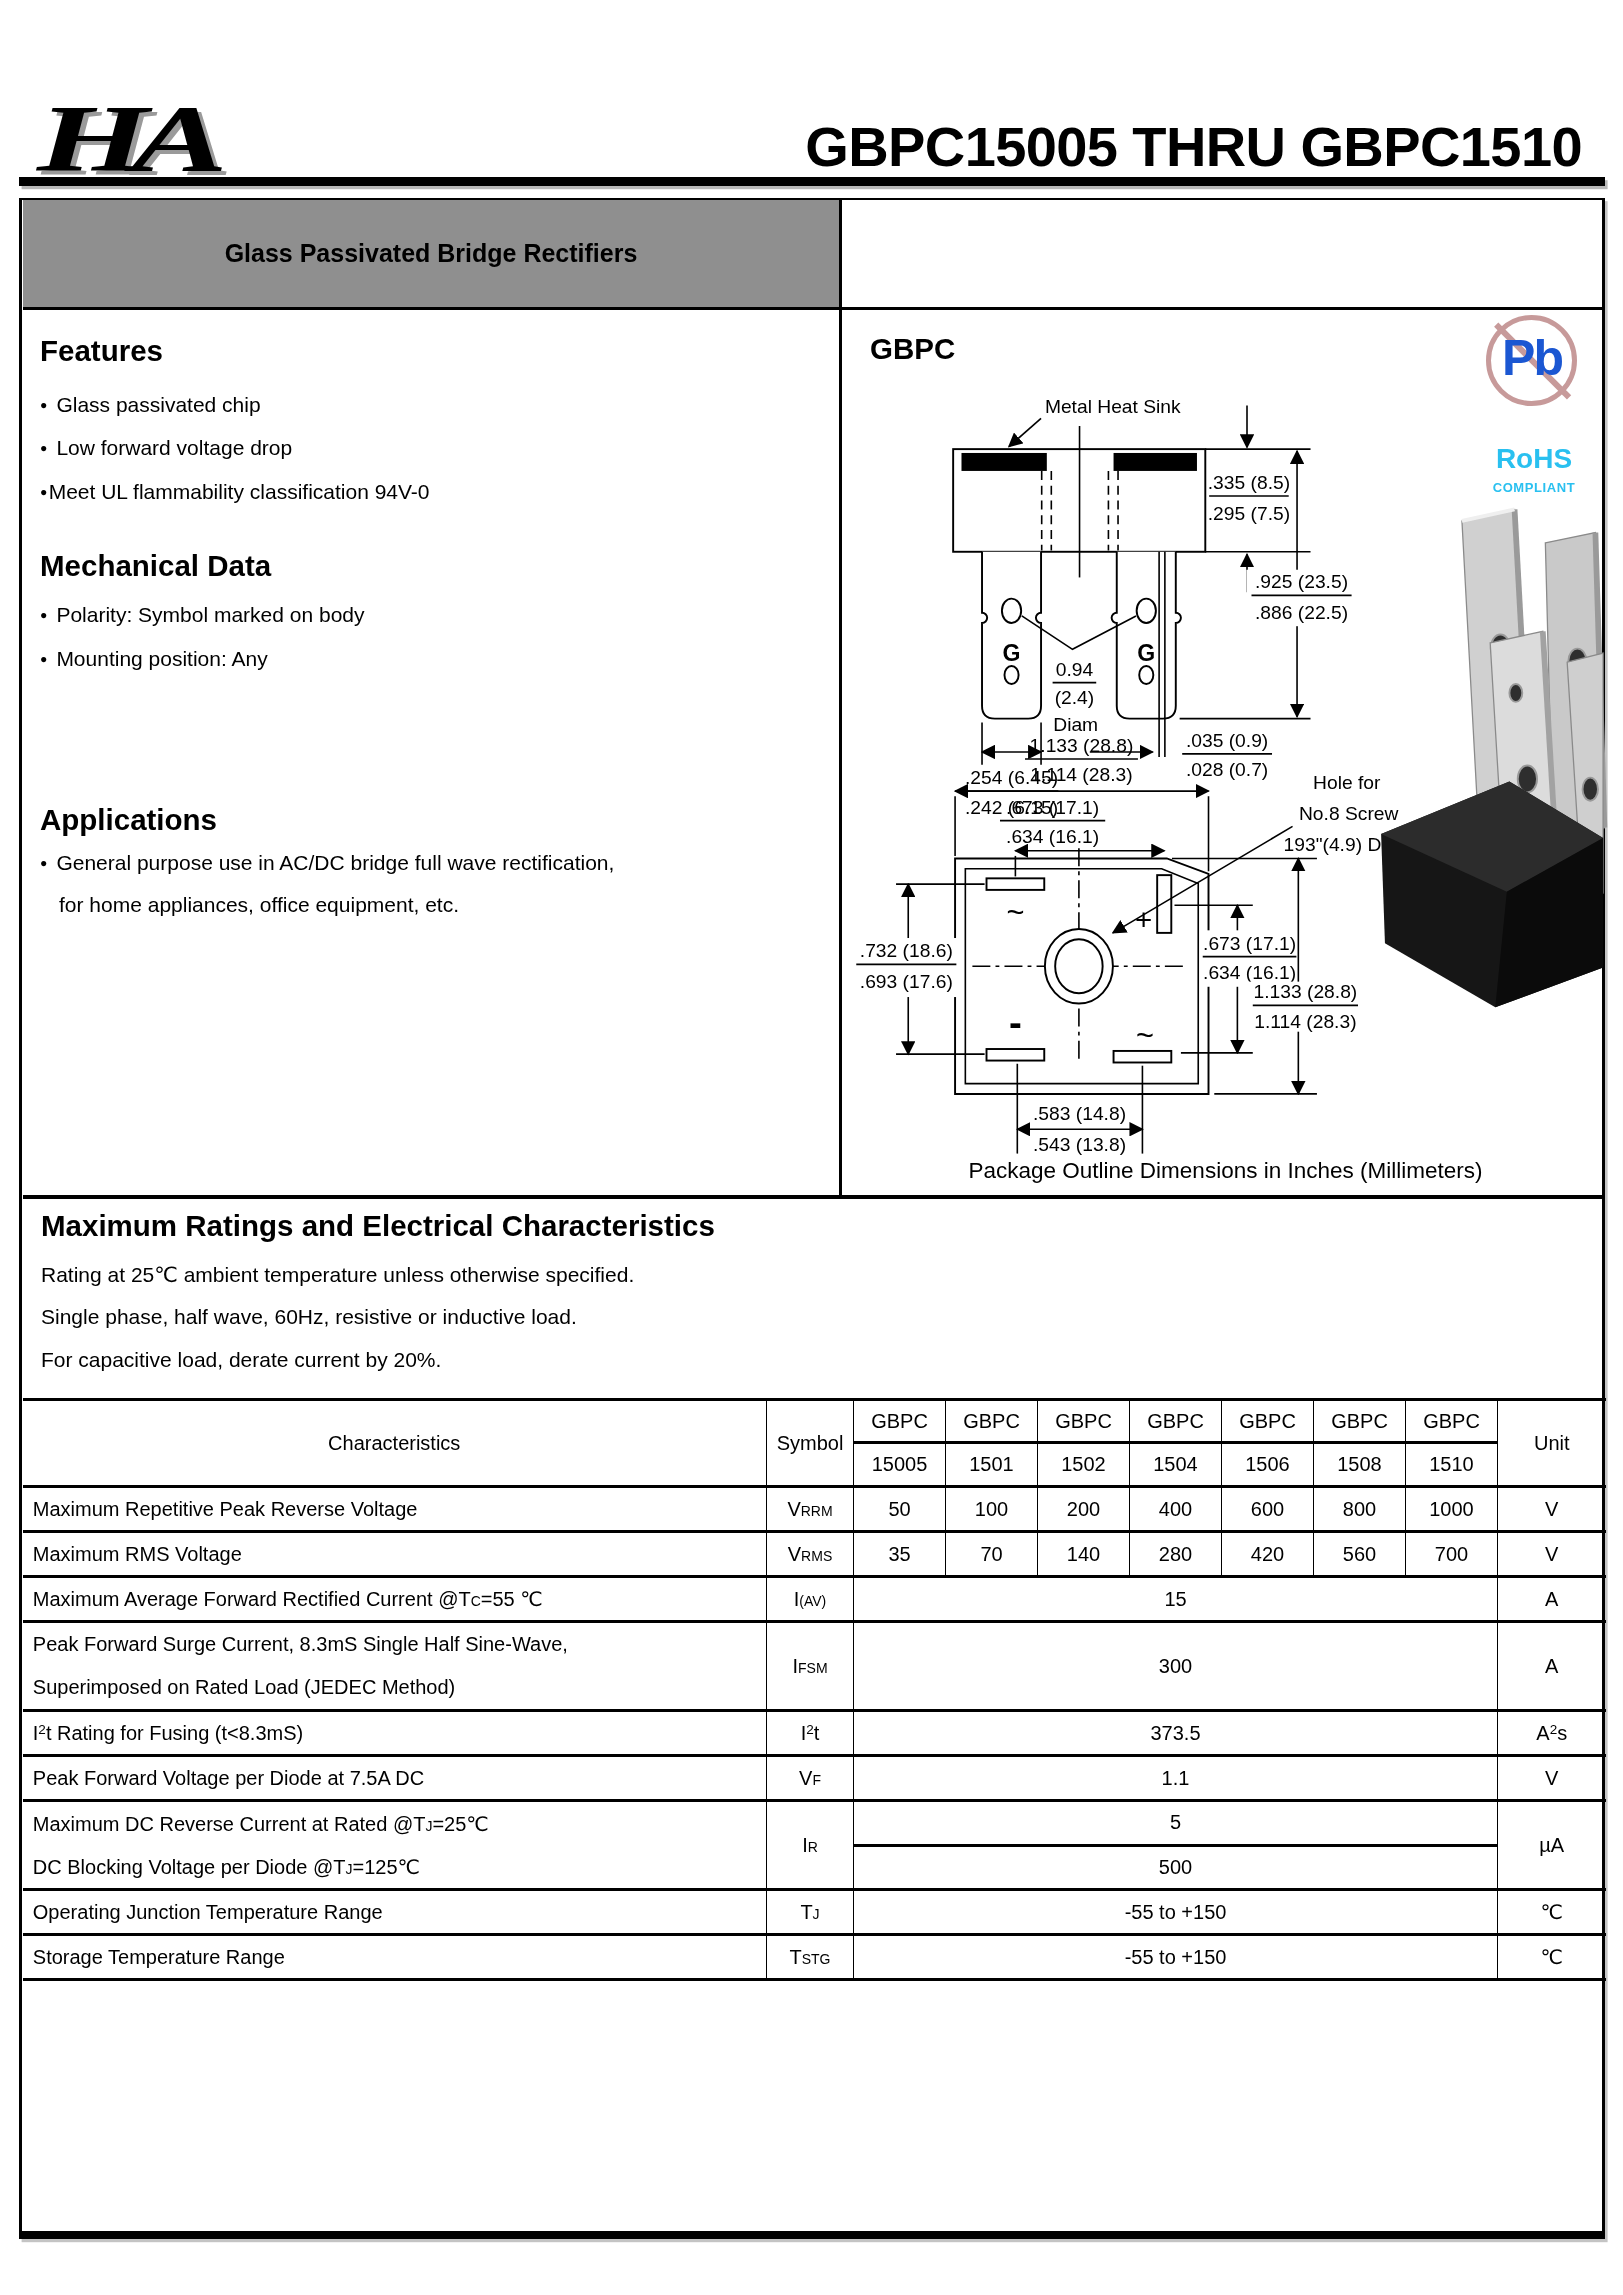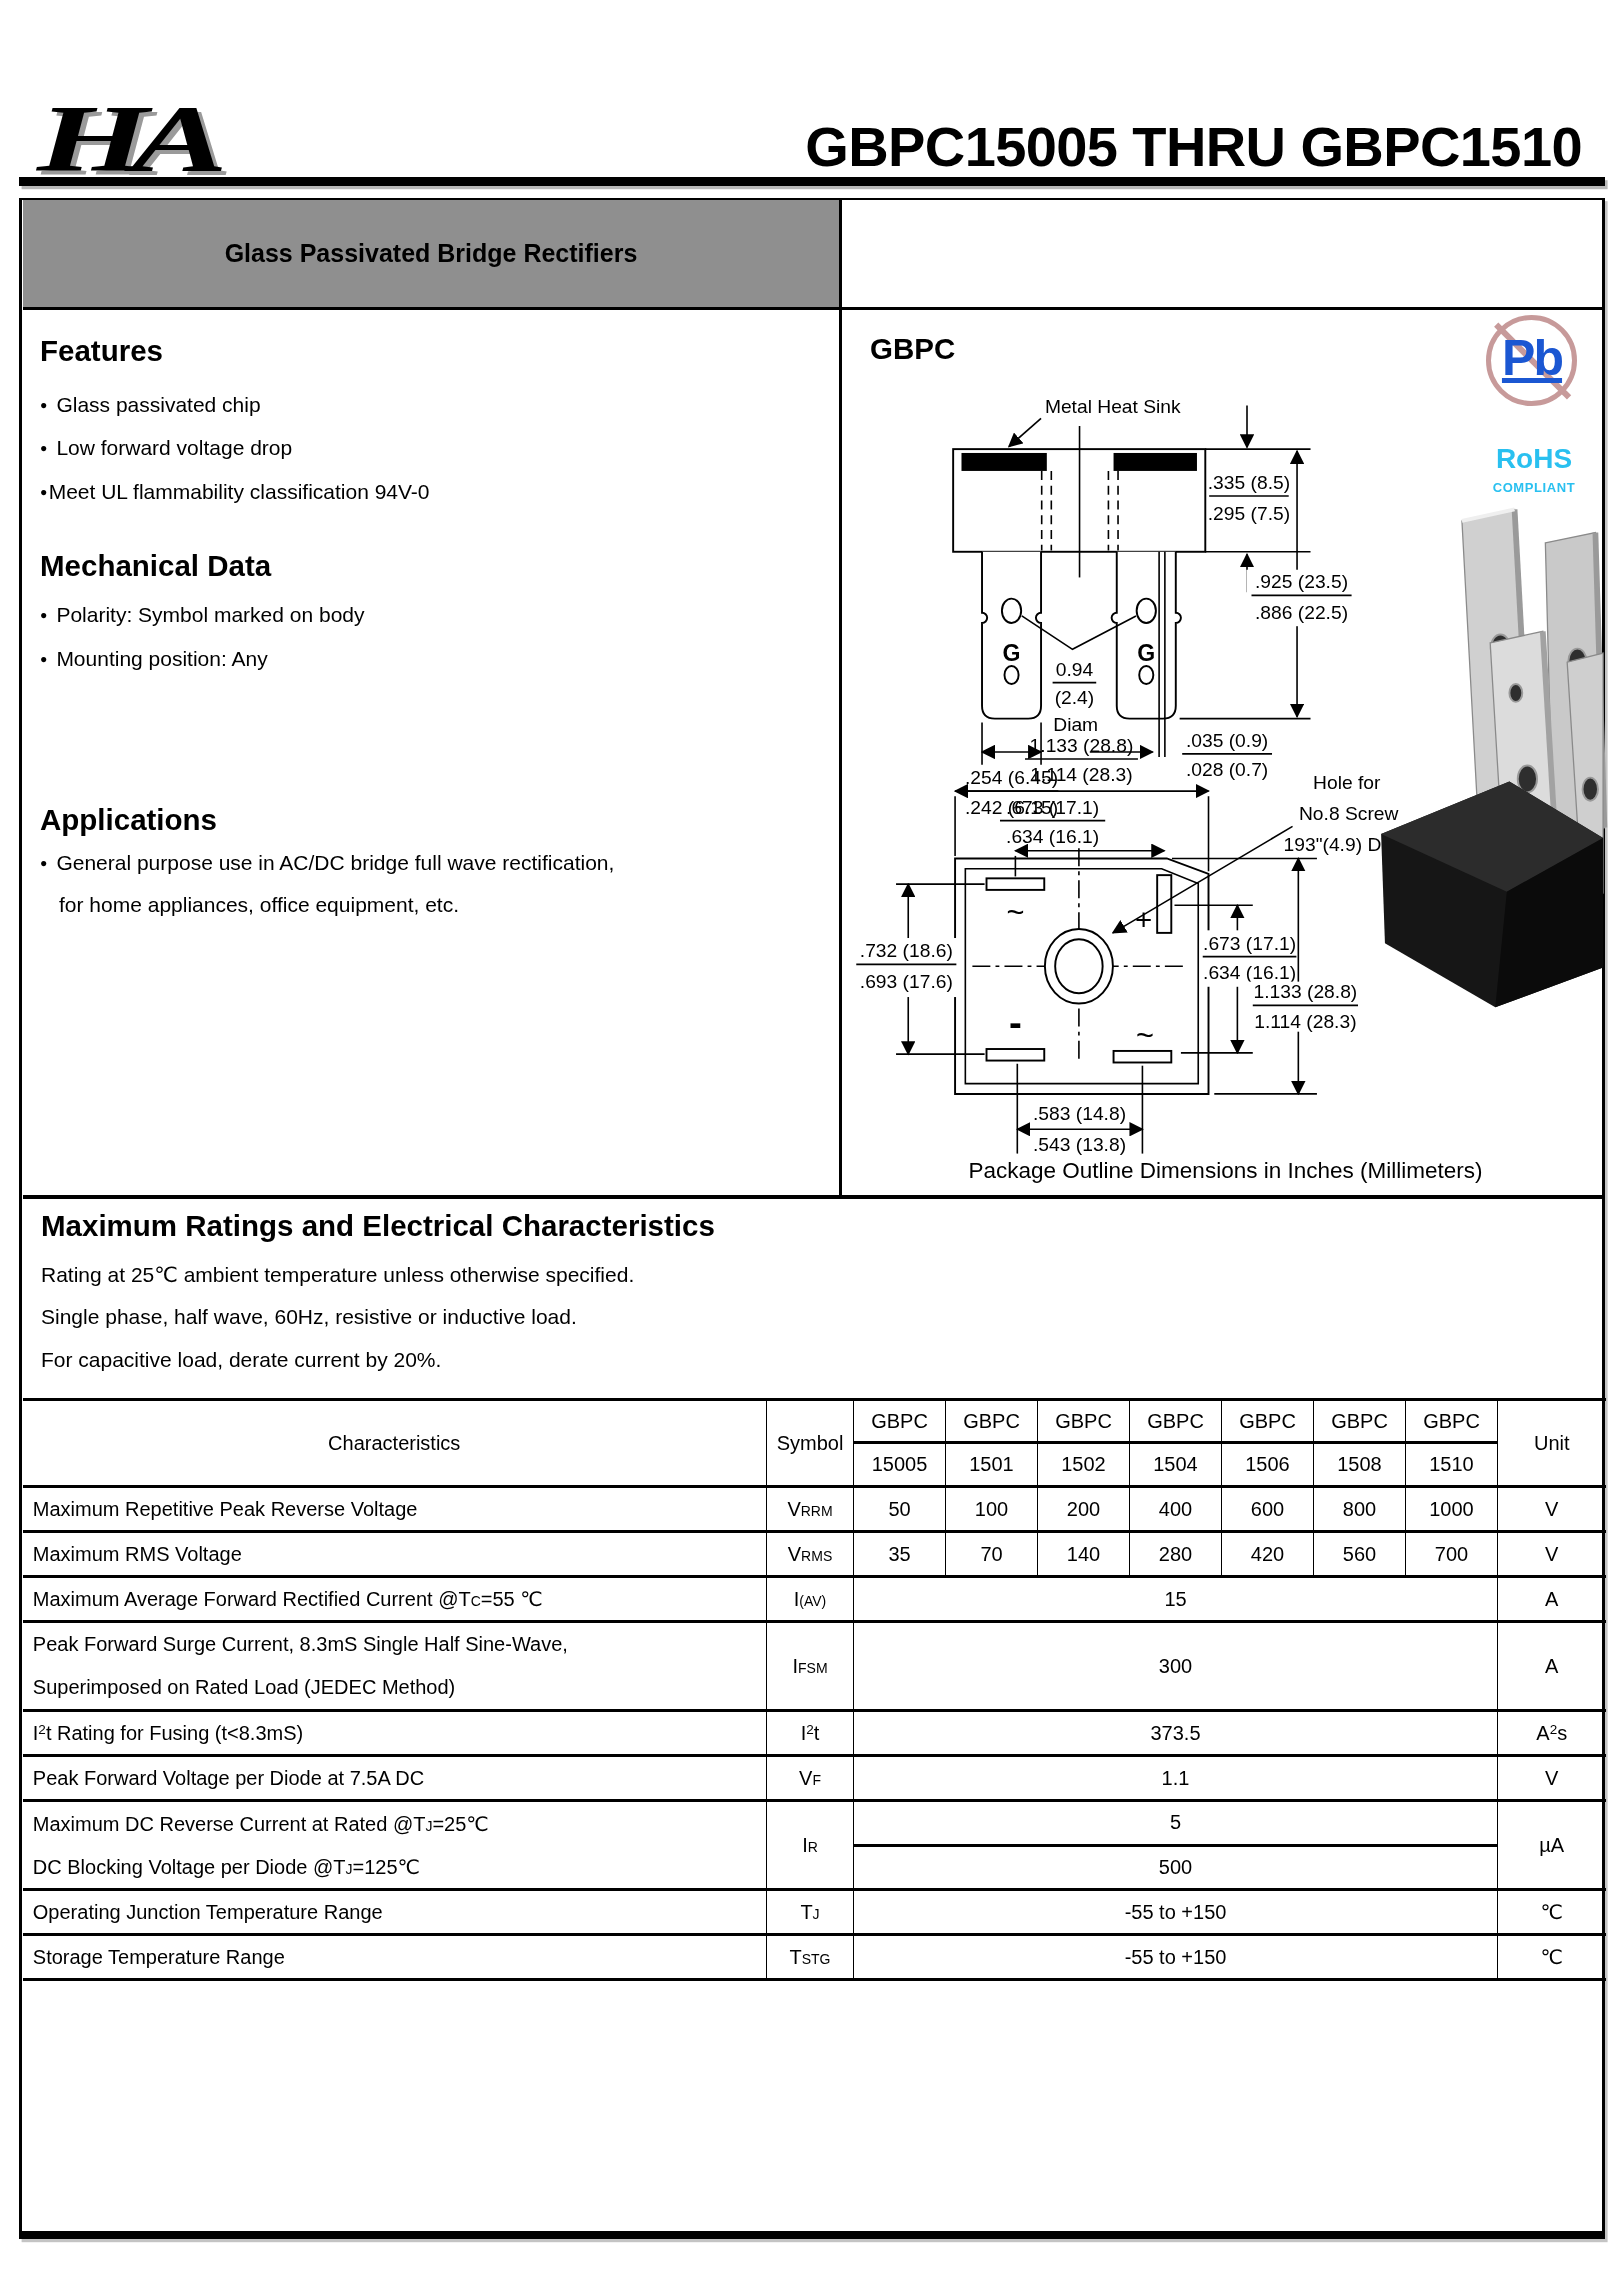--- a/index.html
+++ b/index.html
@@ -27,21 +27,21 @@
   .h1{font-size:29.5px;font-weight:bold;}
   .li{font-size:21px;white-space:nowrap;}
   .li::before{content:"●";font-size:12.2px;vertical-align:2.6px;margin-right:9px;}
   .li.tight::before{margin-right:1.3px;}
   .noBullet{font-size:21px;white-space:nowrap;}
   #gbpc-label{left:870px;top:332px;font-size:29.5px;font-weight:bold;}
   
   #pb-badge{left:1486px;top:315px;width:92px;height:92px;}
   #pb-ring{position:absolute;left:0;top:0;width:81px;height:81px;border:5.8px solid #c79a9a;border-radius:50%;}
   #pb-slash{position:absolute;left:-5.1px;top:43px;width:103px;height:6.4px;background:#c79a9a;transform:rotate(45deg);}
-  #pb-text{position:absolute;left:0;top:14px;width:92px;text-align:center;font-size:50px;font-weight:bold;color:#1b57d2;letter-spacing:-1.9px;text-decoration:underline;}
+  #pb-text{position:absolute;left:0;top:14px;width:92px;text-align:center;font-size:50px;font-weight:bold;color:#1b57d2;letter-spacing:-1.9px;}
   #rohs{left:1486px;top:443px;width:96px;text-align:center;font-size:28px;font-weight:bold;color:#29c0f0;}
   #compliant{left:1476px;top:480px;width:116px;text-align:center;font-size:13px;font-weight:bold;color:#29c0f0;letter-spacing:0.6px;}
   #caption{left:847px;top:1158px;width:757px;text-align:center;font-size:22.5px;}
   #ratings-head{left:41px;top:1209px;font-size:29.5px;font-weight:bold;}
   .note{left:41px;font-size:21px;}
   
   #rt{position:absolute;left:22.5px;top:1398px;width:1580px;border-collapse:collapse;table-layout:fixed;
       font-size:20px;}
   #rt td{border:1.9px solid #000;border-top-width:3.2px;border-bottom-width:3.2px;text-align:center;
          vertical-align:middle;padding:0;overflow:hidden;}

